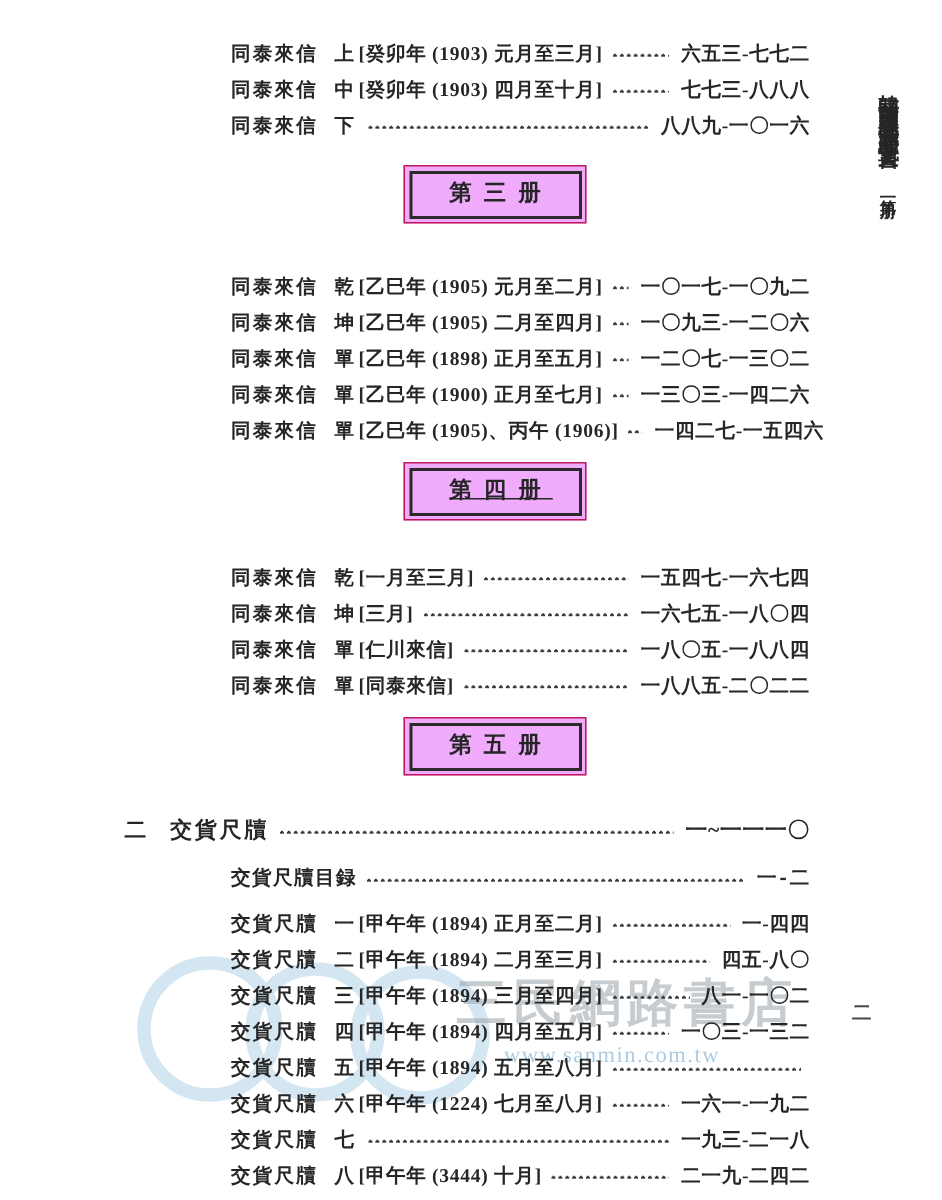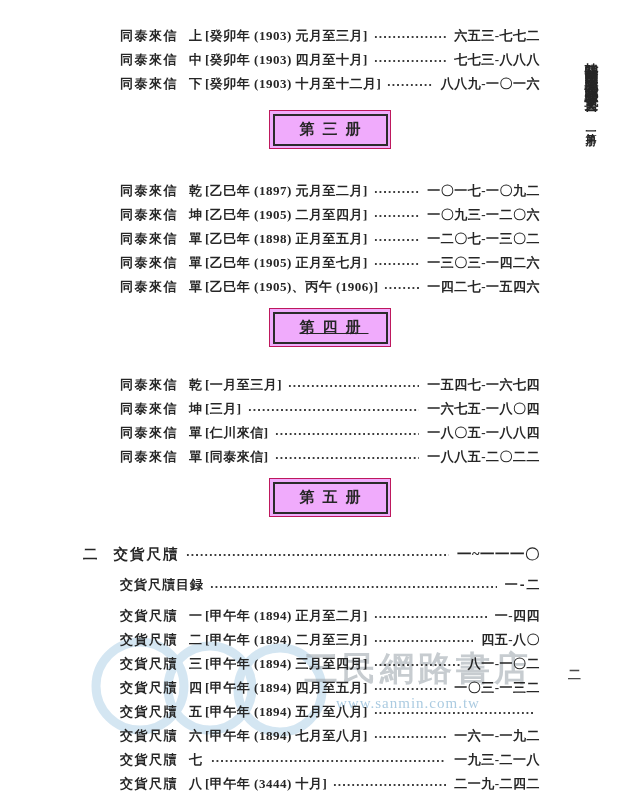--- a/index.html
+++ b/index.html
@@ -6,21 +6,21 @@
   body{
     width:628px;height:800px;position:relative;overflow:hidden;
     background:#ffffff;color:#262626;
     font-family:"Liberation Serif","DejaVu Serif",serif;
   }
   
   .watermark{position:absolute;left:78px;top:628px;width:470px;height:112px;z-index:0;}
   
   .page-content{position:absolute;left:120px;top:24px;width:420px;z-index:1;}
   .row{display:flex;align-items:baseline;height:24px;line-height:24px;
-       font-size:13px;font-weight:bold;white-space:nowrap;}
+       font-size:13px;font-weight:bold;white-space:nowrap;margin-left:34px;}
   .rt{letter-spacing:1.5px;margin-right:11px;}
   .rv{margin-right:3px;}
   .rn{letter-spacing:0.5px;}
   .leader{flex:1;min-width:10px;align-self:center;height:13px;margin:0 6px;
     background-image:radial-gradient(circle 1.15px at 2px 7px,#3c3c3c 98%,rgba(0,0,0,0) 100%);
     background-size:4.6px 13px;background-repeat:repeat-x;}
   .rp{margin-left:2px;letter-spacing:0.5px;}
   
   .chapter-wrap{display:flex;justify-content:center;}
   .cw3{margin:14px 0 30px;} .cw4{margin:9px 0 26px;text-decoration:underline;} .cw5{margin:9px 0 24px;align-items:flex-end;}
@@ -69,56 +69,55 @@
   <div class="row">
     <span class="rt">同泰來信</span>
     <span class="rv">中</span>
     <span class="rn">[癸卯年 (1903) 四月至十月]</span>
     <span class="leader"></span>
     <span class="rp">七七三-八八八</span>
   </div>
   <div class="row">
     <span class="rt">同泰來信</span>
     <span class="rv">下</span>
-    <span class="rn">[癸卯年 (1903) 十月至十二月]</span>
     <span class="leader"></span>
     <span class="rp">八八九-一〇一六</span>
   </div>
 
   <div class="chapter-wrap cw3">
     <div class="chapter-box">
       <div class="chapter-box-inner">第三册</div>
     </div>
   </div>
 
   <div class="row">
     <span class="rt">同泰來信</span>
     <span class="rv">乾</span>
-    <span class="rn">[乙巳年 (1897) 元月至二月]</span>
+    <span class="rn">[乙巳年 (1905) 元月至二月]</span>
     <span class="leader"></span>
     <span class="rp">一〇一七-一〇九二</span>
   </div>
   <div class="row">
     <span class="rt">同泰來信</span>
     <span class="rv">坤</span>
     <span class="rn">[乙巳年 (1905) 二月至四月]</span>
     <span class="leader"></span>
     <span class="rp">一〇九三-一二〇六</span>
   </div>
   <div class="row">
     <span class="rt">同泰來信</span>
     <span class="rv">單</span>
     <span class="rn">[乙巳年 (1898) 正月至五月]</span>
     <span class="leader"></span>
     <span class="rp">一二〇七-一三〇二</span>
   </div>
   <div class="row">
     <span class="rt">同泰來信</span>
     <span class="rv">單</span>
-    <span class="rn">[乙巳年 (1905) 正月至七月]</span>
+    <span class="rn">[乙巳年 (1900) 正月至七月]</span>
     <span class="leader"></span>
     <span class="rp">一三〇三-一四二六</span>
   </div>
   <div class="row">
     <span class="rt">同泰來信</span>
     <span class="rv">單</span>
     <span class="rn">[乙巳年 (1905)、丙午 (1906)]</span>
     <span class="leader"></span>
     <span class="rp">一四二七-一五四六</span>
   </div>
@@ -207,21 +206,21 @@
   </div>
   <div class="row">
     <span class="rt">交貨尺牘</span>
     <span class="rv">五</span>
     <span class="rn">[甲午年 (1894) 五月至八月]</span>
     <span class="leader"></span>
   </div>
   <div class="row">
     <span class="rt">交貨尺牘</span>
     <span class="rv">六</span>
-    <span class="rn">[甲午年 (1894) 七月至八月]</span>
+    <span class="rn">[甲午年 (1224) 七月至八月]</span>
     <span class="leader"></span>
     <span class="rp">一六一-一九二</span>
   </div>
   <div class="row">
     <span class="rt">交貨尺牘</span>
     <span class="rv">七</span>
     <span class="leader"></span>
     <span class="rp">一九三-二一八</span>
   </div>
   <div class="row">

